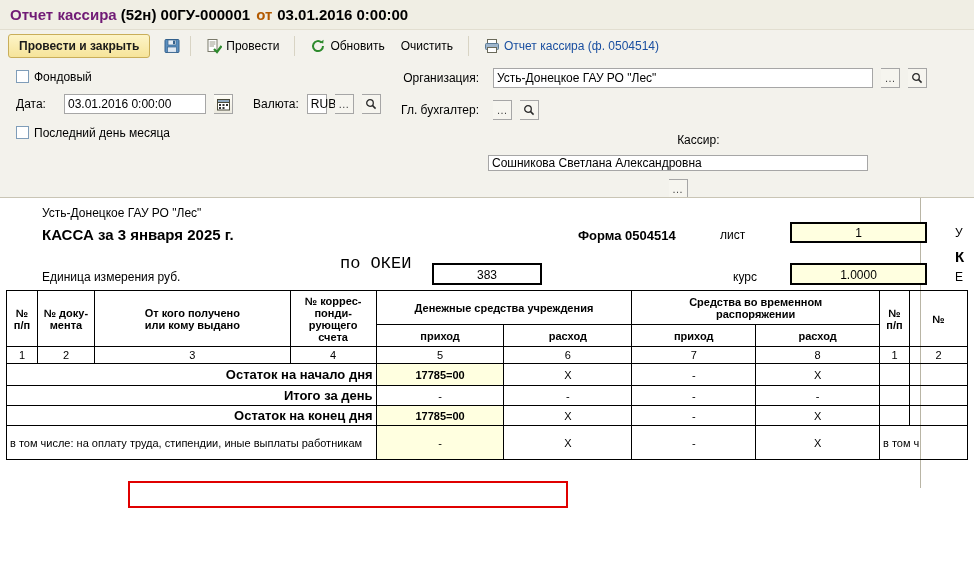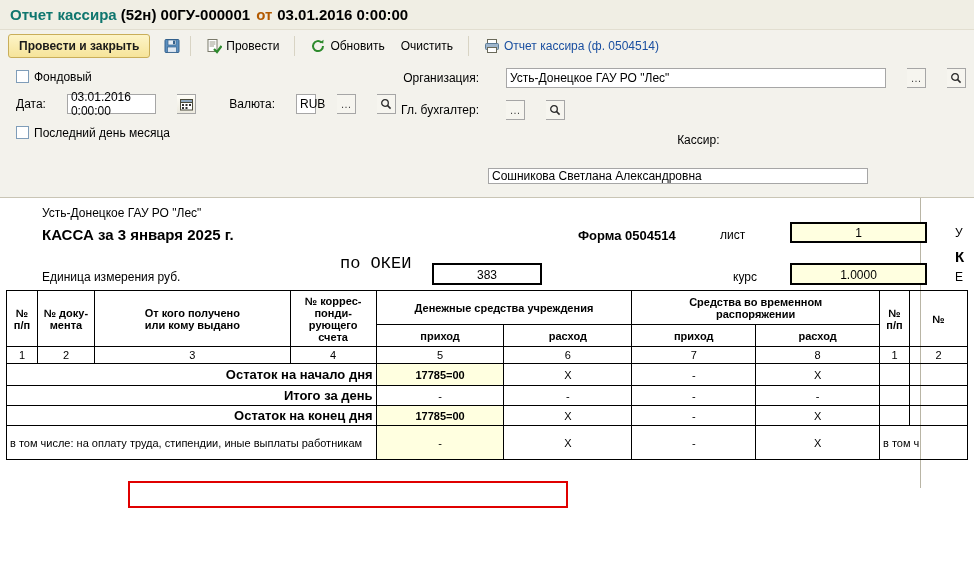--- a/index.html
+++ b/index.html
@@ -17,21 +17,21 @@
   
   .titlebar {
     height: 30px;
     background: #f0eee4;
     display: flex;
     align-items: center;
     padding-left: 10px;
     border-bottom: 1px solid #e2ded0;
   }
   .titlebar .t-main {
-    color: #0f766e;
+    color: #701a75;
     font-size: 15px;
     font-weight: bold;
   }
   .titlebar .t-num {
     color: #000;
     font-size: 15px;
     font-weight: bold;
     margin-left: 4px;
   }
   .titlebar .t-from {
@@ -86,21 +86,21 @@
   .chkrow { display: flex; align-items: center; gap: 5px; height: 21px; }
   .chk {
     width: 13px; height: 13px;
     border: 1px solid #7f9db9;
     background: #fff;
     display: inline-block;
     cursor: pointer;
     flex: none;
   }
   .lbl { font-size: 12px; color: #000; }
-  .row { display: flex; align-items: center; height: 24px; gap: 21px; }
+  .row { display: flex; align-items: center; height: 24px; gap: 8px; }
   .fld {
     border: 1px solid #a6a6a6;
     background: #fff;
     height: 20px;
     display: flex;
     align-items: center;
     padding: 0 3px;
     font-size: 12px;
   }
   .fld.val { color: #000; }

